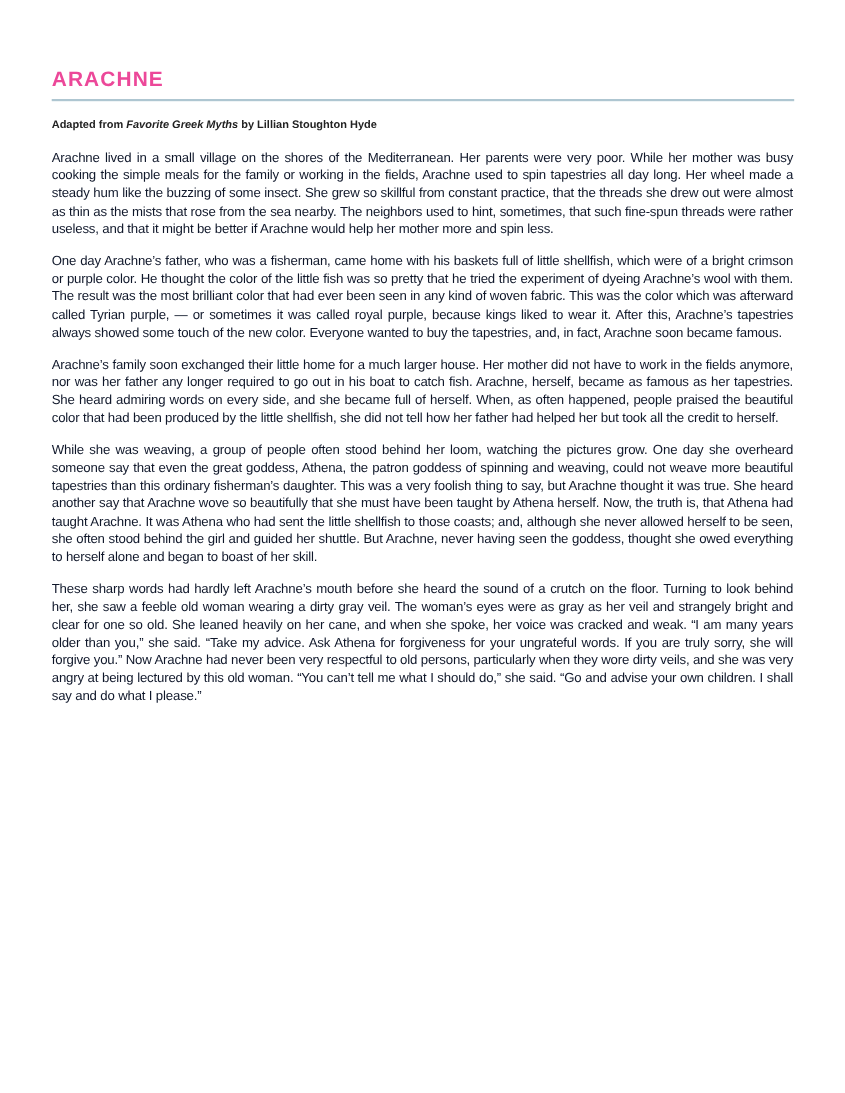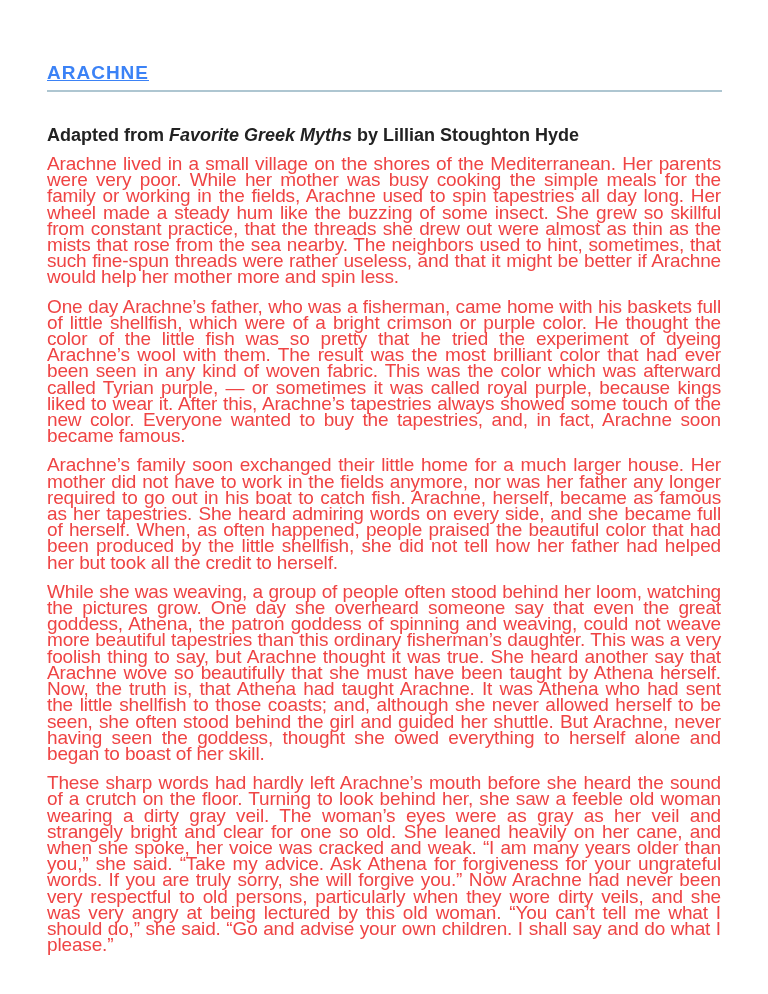--- a/index.html
+++ b/index.html
@@ -3,40 +3,39 @@
   <meta charset="utf-8">
   <style>
     html, body { margin: 0; padding: 0; background: #ffffff; }
     body { width: 768px; height: 994px; overflow: hidden; position: relative; }
     .page { position: absolute; left: 47px; top: 62px; width: 674px; }
     .title {
       font-family: "Liberation Sans", sans-serif;
       font-weight: bold;
       font-size: 19px;
       letter-spacing: 1px;
-      color: #3b82f6;
+      color: #ec4899;
       margin: 0;
       line-height: 22px;
       padding-bottom: 6px;
-      text-decoration: underline;
     }
     .rule { height: 2px; background: #aec6d1; border: 0; margin: 0; width: 675px; }
     .byline {
       font-family: "Liberation Sans", sans-serif;
       font-weight: bold;
-      font-size: 18px;
+      font-size: 10px;
       color: #222222;
-      margin: 35px 0 0 0;
+      margin: 14px 0 0 0;
       line-height: 16px;
     }
     .byline i { font-style: italic; }
     .body-p {
       font-family: "Liberation Sans", sans-serif;
-      font-size: 19px;
-      color: #ef4444;
+      font-size: 12px;
+      color: #0f172a;
       line-height: 16.2px;
       text-align: justify;
       margin: 13px 0 0 0;
       letter-spacing: -0.15px;
     }
     .body-p.first { margin-top: 13px; }
   </style>
 </head>
 <body>
 

